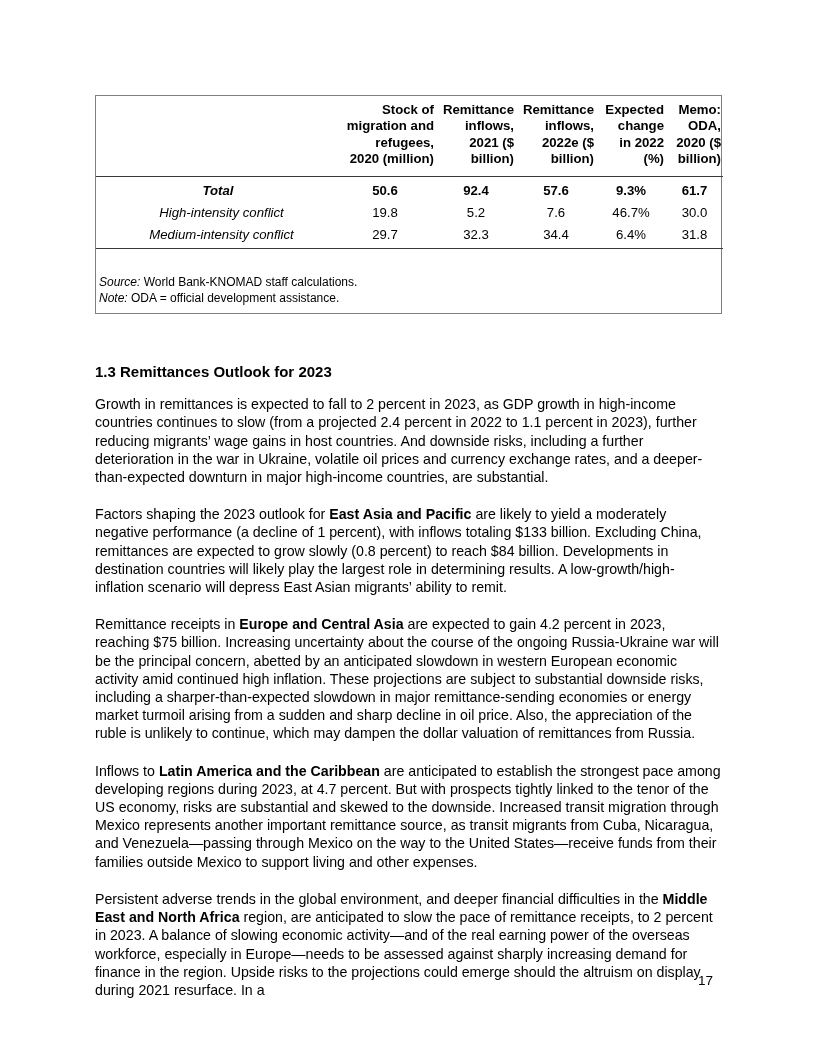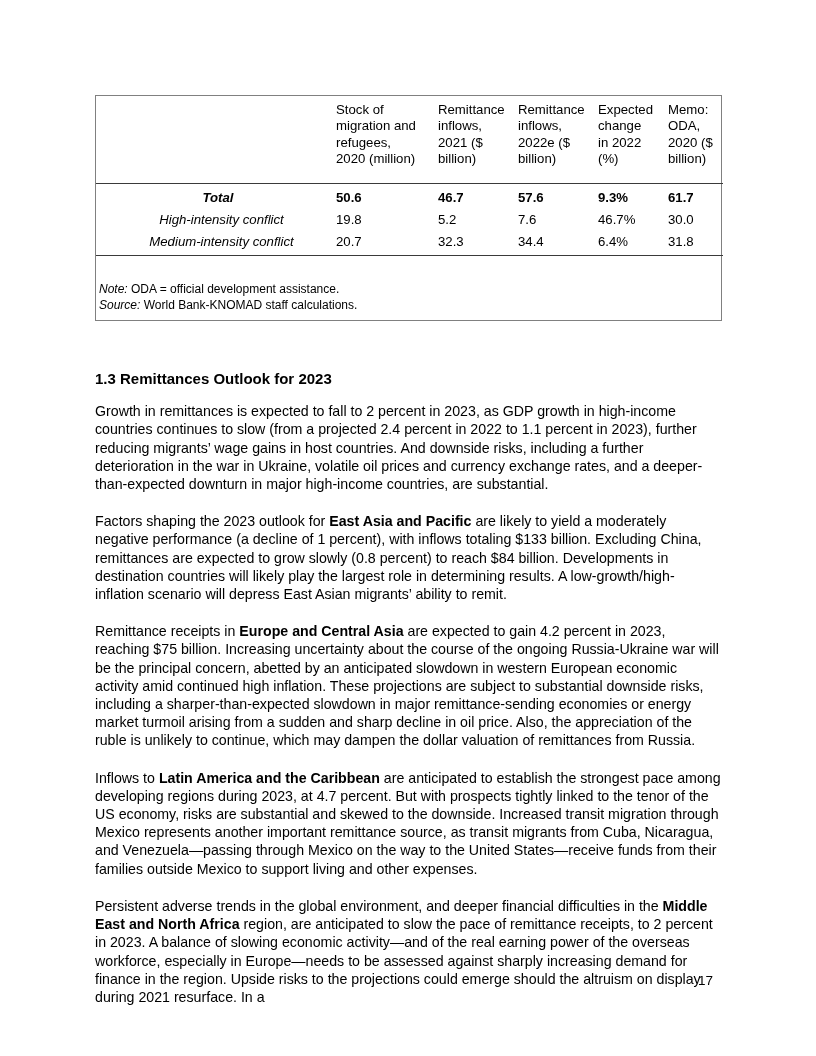--- a/index.html
+++ b/index.html
@@ -29,29 +29,30 @@
     width: 100%;
     font-size: 13.2px;
   }
   col.c-label { width: 238px; }
   col.c-stock { width: 102px; }
   col.c-rem21 { width: 80px; }
   col.c-rem22 { width: 80px; }
   col.c-exp   { width: 70px; }
   col.c-memo  { width: 57px; }
   thead th {
-    font-weight: 400;
-    text-align: left;
+    font-weight: 700;
+    text-align: right;
     vertical-align: top;
     white-space: pre-line;
     line-height: 1.24;
-    padding: 6px 2px 16px 2px;
+    padding: 6px 2px 9px 2px;
     border-bottom: 1px solid #3a3a3a;
   }
   tbody td {
+    text-align: center;
     padding: 3px 2px;
     line-height: 1.2;
   }
   tbody td.label-cell { text-align: center; padding-left: 8px; font-style: italic; }
   tbody tr.sub-row td.label-cell { padding-left: 15px; margin-top: 24px; }
   tbody tr.bold-row td { font-weight: 700; padding-top: 6px; }
   tbody tr:last-child td { border-bottom: 1px solid #3a3a3a; padding-bottom: 5px; }
 
   .table-notes {
     margin-top: 26px;
@@ -122,47 +123,47 @@
           <th>Memo:
 ODA,
 2020 ($
 billion)</th>
         </tr>
       </thead>
       <tbody>
           <tr class="bold-row">
             <td class="label-cell">Total</td>
             <td>50.6</td>
-            <td>46.7</td>
+            <td>92.4</td>
             <td>57.6</td>
             <td>9.3%</td>
             <td>61.7</td>
           </tr>
           <tr class="sub-row">
             <td class="label-cell">High-intensity conflict</td>
             <td>19.8</td>
             <td>5.2</td>
             <td>7.6</td>
             <td>46.7%</td>
             <td>30.0</td>
           </tr>
           <tr class="sub-row">
             <td class="label-cell">Medium-intensity conflict</td>
-            <td>20.7</td>
+            <td>29.7</td>
             <td>32.3</td>
             <td>34.4</td>
             <td>6.4%</td>
             <td>31.8</td>
           </tr>
         </tbody>
     </table>
 
     <div class="table-notes">
+      <p><i>Source:</i><span> World Bank-KNOMAD staff calculations.</span></p>
       <p><i>Note:</i><span> ODA = official development assistance.</span></p>
-      <p><i>Source:</i><span> World Bank-KNOMAD staff calculations.</span></p>
     </div>
   </div>
 
   <h2 class="section-heading">1.3 Remittances Outlook for 2023</h2>
 
   <p class="body-para"><span>Growth in remittances is expected to fall to 2 percent in 2023, as GDP growth in high-income countries continues to slow (from a projected 2.4 percent in 2022 to 1.1 percent in 2023), further reducing migrants’ wage gains in host countries. And downside risks, including a further deterioration in the war in Ukraine, volatile oil prices and currency exchange rates, and a deeper-than-expected downturn in major high-income countries, are substantial.</span></p>
   <p class="body-para"><span>Factors shaping the 2023 outlook for </span><span class="b">East Asia and Pacific</span><span> are likely to yield a moderately negative performance (a decline of 1 percent), with inflows totaling $133 billion. Excluding China, remittances are expected to grow slowly (0.8 percent) to reach $84 billion. Developments in destination countries will likely play the largest role in determining results. A low-growth/high-inflation scenario will depress East Asian migrants’ ability to remit.</span></p>
   <p class="body-para"><span>Remittance receipts in </span><span class="b">Europe and Central Asia</span><span> are expected to gain 4.2 percent in 2023, reaching $75 billion. Increasing uncertainty about the course of the ongoing Russia-Ukraine war will be the principal concern, abetted by an anticipated slowdown in western European economic activity amid continued high inflation. These projections are subject to substantial downside risks, including a sharper-than-expected slowdown in major remittance-sending economies or energy market turmoil arising from a sudden and sharp decline in oil price. Also, the appreciation of the ruble is unlikely to continue, which may dampen the dollar valuation of remittances from Russia.</span></p>
   <p class="body-para"><span>Inflows to </span><span class="b">Latin America and the Caribbean</span><span> are anticipated to establish the strongest pace among developing regions during 2023, at 4.7 percent. But with prospects tightly linked to the tenor of the US economy, risks are substantial and skewed to the downside. Increased transit migration through Mexico represents another important remittance source, as transit migrants from Cuba, Nicaragua, and Venezuela—passing through Mexico on the way to the United States—receive funds from their families outside Mexico to support living and other expenses.</span></p>
   <p class="body-para"><span>Persistent adverse trends in the global environment, and deeper financial difficulties in the </span><span class="b">Middle East and North Africa</span><span> region, are anticipated to slow the pace of remittance receipts, to 2 percent in 2023. A balance of slowing economic activity—and of the real earning power of the overseas workforce, especially in Europe—needs to be assessed against sharply increasing demand for finance in the region. Upside risks to the projections could emerge should the altruism on display during 2021 resurface. In a</span></p>

